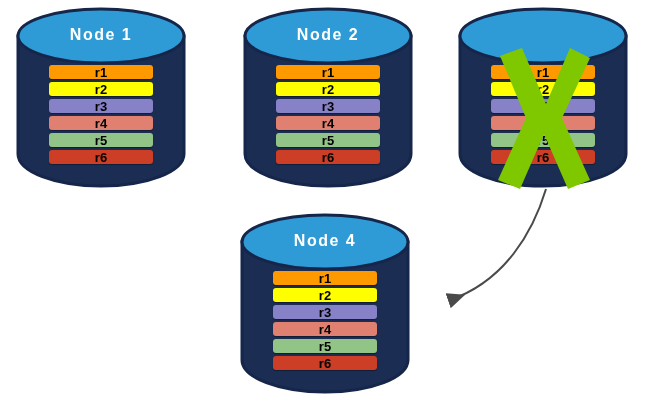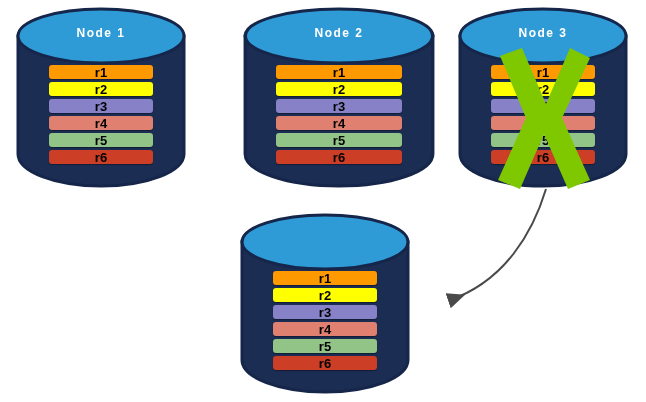--- a/index.html
+++ b/index.html
@@ -36,21 +36,21 @@
     display: block;
   }
 
   .node-title {
     position: absolute;
     left: 0;
     width: 100%;
     text-align: center;
     color: #ffffff;
     font-weight: bold;
-    font-size: 12px;
+    font-size: 16px;
     letter-spacing: 1.5px;
     white-space: nowrap;
     pointer-events: none;
   }
 
   .rows {
     position: absolute;
     left: 0;
     width: 100%;
     display: flex;
@@ -103,21 +103,21 @@
     <div class="rows" style="top:59px; padding:0 33px;">
       <div class="row-bar" style="background:#ff9900;">r1</div>
       <div class="row-bar" style="background:#ffff00;">r2</div>
       <div class="row-bar" style="background:#8782c8;">r3</div>
       <div class="row-bar" style="background:#df8070;">r4</div>
       <div class="row-bar" style="background:#92c487;">r5</div>
       <div class="row-bar" style="background:#cc3e26;">r6</div>
     </div>
   </div>
 
-  <div class="node" style="left:243px; top:6px; width:192px; height:182px;">
+  <div class="node" style="left:243px; top:6px; width:170px; height:182px;">
     <div class="node-body">
       <svg class="node-shape" viewBox="0 0 170 182" preserveAspectRatio="none">
         <path d="M2,30 L2,148 A83,32 0 0 0 168,148 L168,30 Z" fill="#1b2d52" stroke="#15264a" stroke-width="3"></path>
         <ellipse cx="85" cy="30" rx="83" ry="27" fill="#2e9bd6" stroke="#15264a" stroke-width="3"></ellipse>
       </svg>
     </div>
     <div class="node-title" style="top:20px;">Node 2</div>
     <div class="rows" style="top:59px; padding:0 33px;">
       <div class="row-bar" style="background:#ff9900;">r1</div>
       <div class="row-bar" style="background:#ffff00;">r2</div>
@@ -128,21 +128,20 @@
     </div>
   </div>
 
   <div class="node" style="left:458px; top:6px; width:170px; height:182px;">
     <div class="node-body">
       <svg class="node-shape" viewBox="0 0 170 182" preserveAspectRatio="none">
         <path d="M2,30 L2,148 A83,32 0 0 0 168,148 L168,30 Z" fill="#1b2d52" stroke="#15264a" stroke-width="3"></path>
         <ellipse cx="85" cy="30" rx="83" ry="27" fill="#2e9bd6" stroke="#15264a" stroke-width="3"></ellipse>
       </svg>
     </div>
-    <div class="node-title" style="top:20px;">Node 3</div>
     <div class="rows" style="top:59px; padding:0 33px;">
       <div class="row-bar" style="background:#ff9900;">r1</div>
       <div class="row-bar" style="background:#ffff00;">r2</div>
       <div class="row-bar" style="background:#8782c8;">r3</div>
       <div class="row-bar" style="background:#df8070;">r4</div>
       <div class="row-bar" style="background:#92c487;">r5</div>
       <div class="row-bar" style="background:#cc3e26;">r6</div>
     </div>
   </div>
 
@@ -152,20 +151,21 @@
     </svg>
   </div>
 
   <div class="node" style="left:240px; top:212px; width:170px; height:182px;">
     <div class="node-body">
       <svg class="node-shape" viewBox="0 0 170 182" preserveAspectRatio="none">
         <path d="M2,30 L2,148 A83,32 0 0 0 168,148 L168,30 Z" fill="#1b2d52" stroke="#15264a" stroke-width="3"></path>
         <ellipse cx="85" cy="30" rx="83" ry="27" fill="#2e9bd6" stroke="#15264a" stroke-width="3"></ellipse>
       </svg>
     </div>
+    <div class="node-title" style="top:20px;">Node 4</div>
     <div class="rows" style="top:59px; padding:0 33px;">
       <div class="row-bar" style="background:#ff9900;">r1</div>
       <div class="row-bar" style="background:#ffff00;">r2</div>
       <div class="row-bar" style="background:#8782c8;">r3</div>
       <div class="row-bar" style="background:#df8070;">r4</div>
       <div class="row-bar" style="background:#92c487;">r5</div>
       <div class="row-bar" style="background:#cc3e26;">r6</div>
     </div>
   </div>
 

